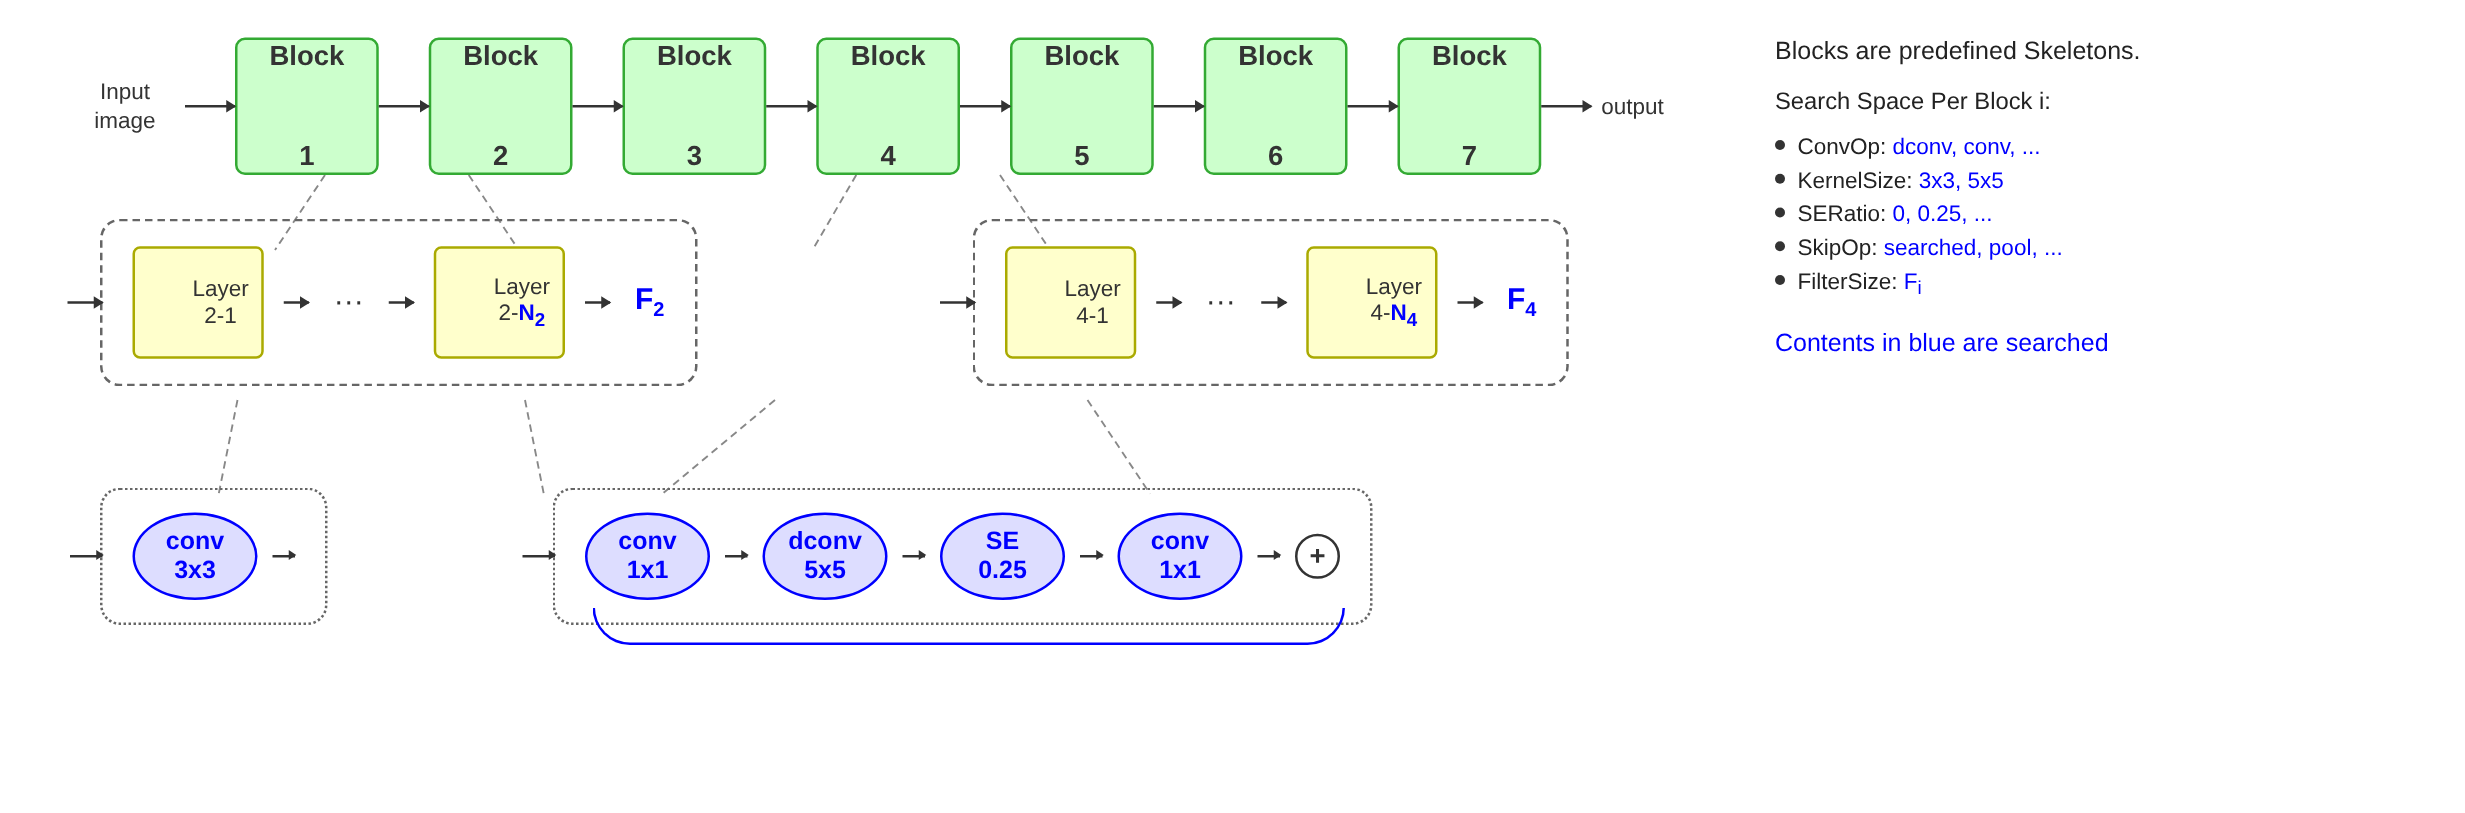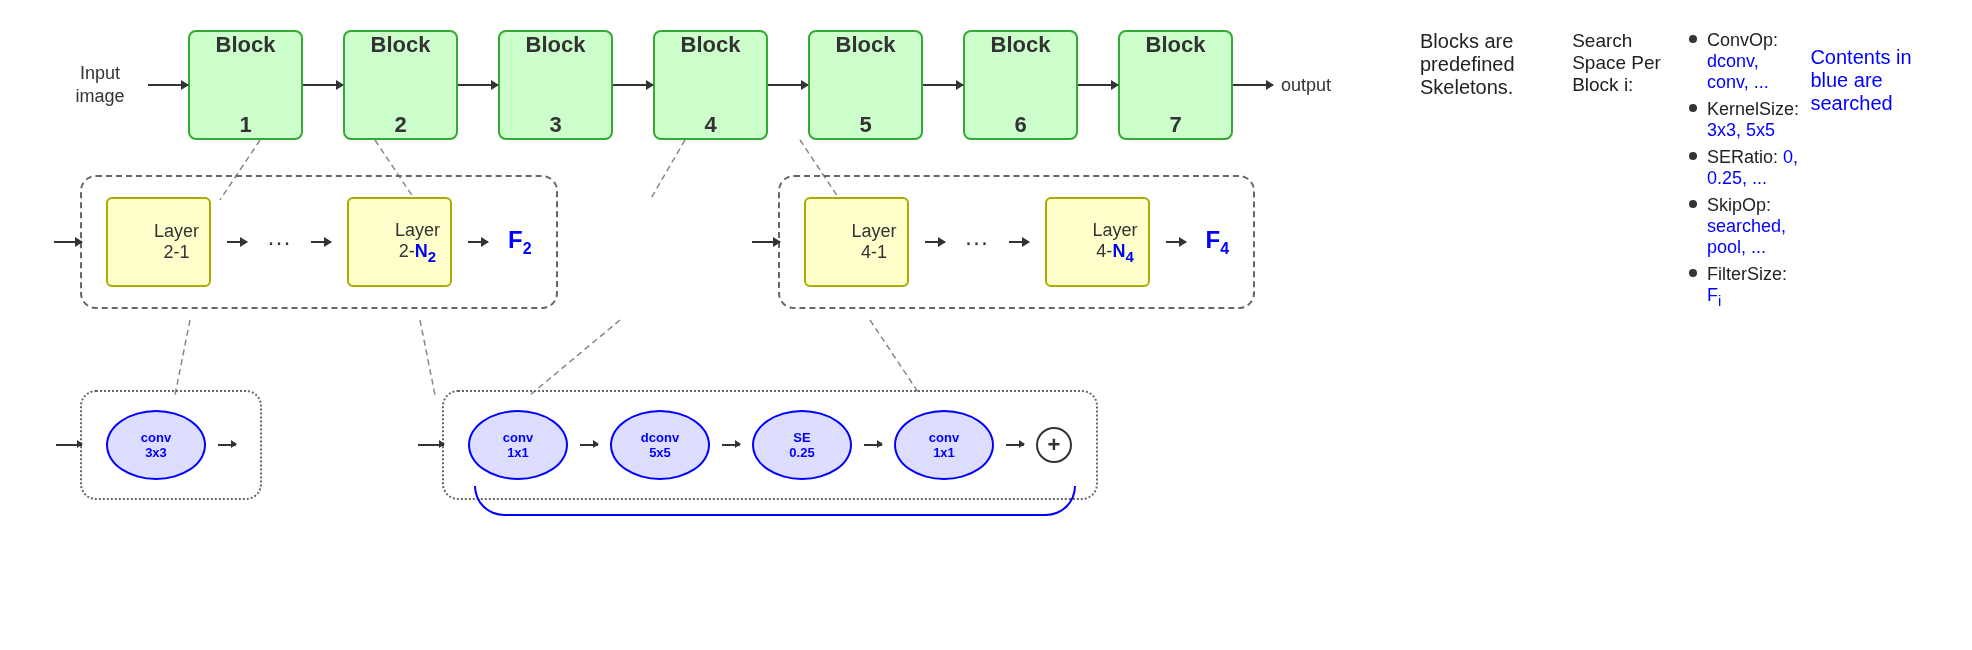--- a/index.html
+++ b/index.html
@@ -196,21 +196,21 @@
     .oval-box {
       width: 100px;
       height: 70px;
       background: #ddddff;
       border: 2px solid blue;
       border-radius: 50%;
       display: flex;
       flex-direction: column;
       align-items: center;
       justify-content: center;
-      font-size: 13px;
+      font-size: 20px;
       font-weight: bold;
       color: blue;
     }
 
     .circle-plus {
       width: 36px;
       height: 36px;
       border: 2px solid #333;
       border-radius: 50%;
       display: flex;
@@ -278,21 +278,21 @@
       height: 650px;
       pointer-events: none;
     }
 
     
     .right-panel {
       width: 572px;
       height: 524px;
       padding: 30px 30px 20px 20px;
       display: flex;
-      flex-direction: row;
+      flex-direction: column;
       gap: 8px;
     }
 
     .right-panel .title {
       font-size: 20px;
       color: #222;
       margin-bottom: 10px;
     }
 
     .right-panel .subtitle {

